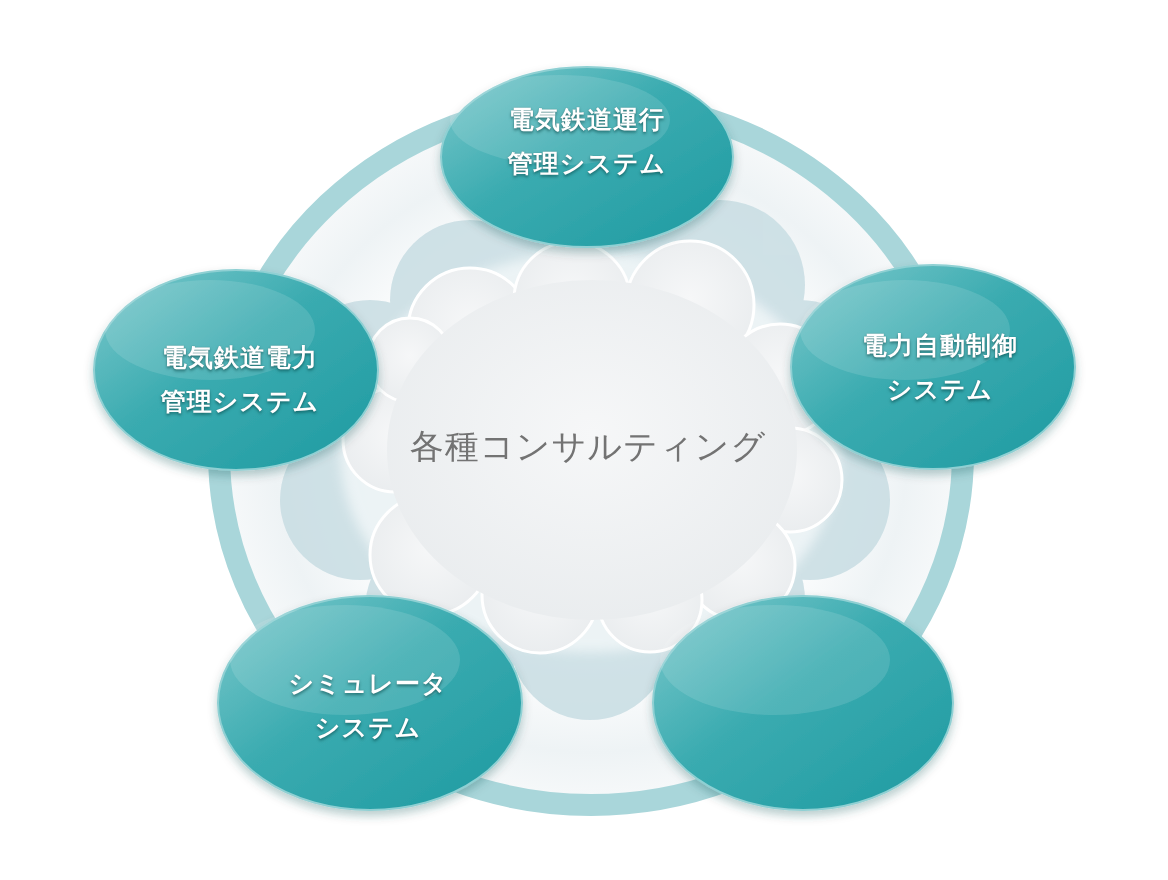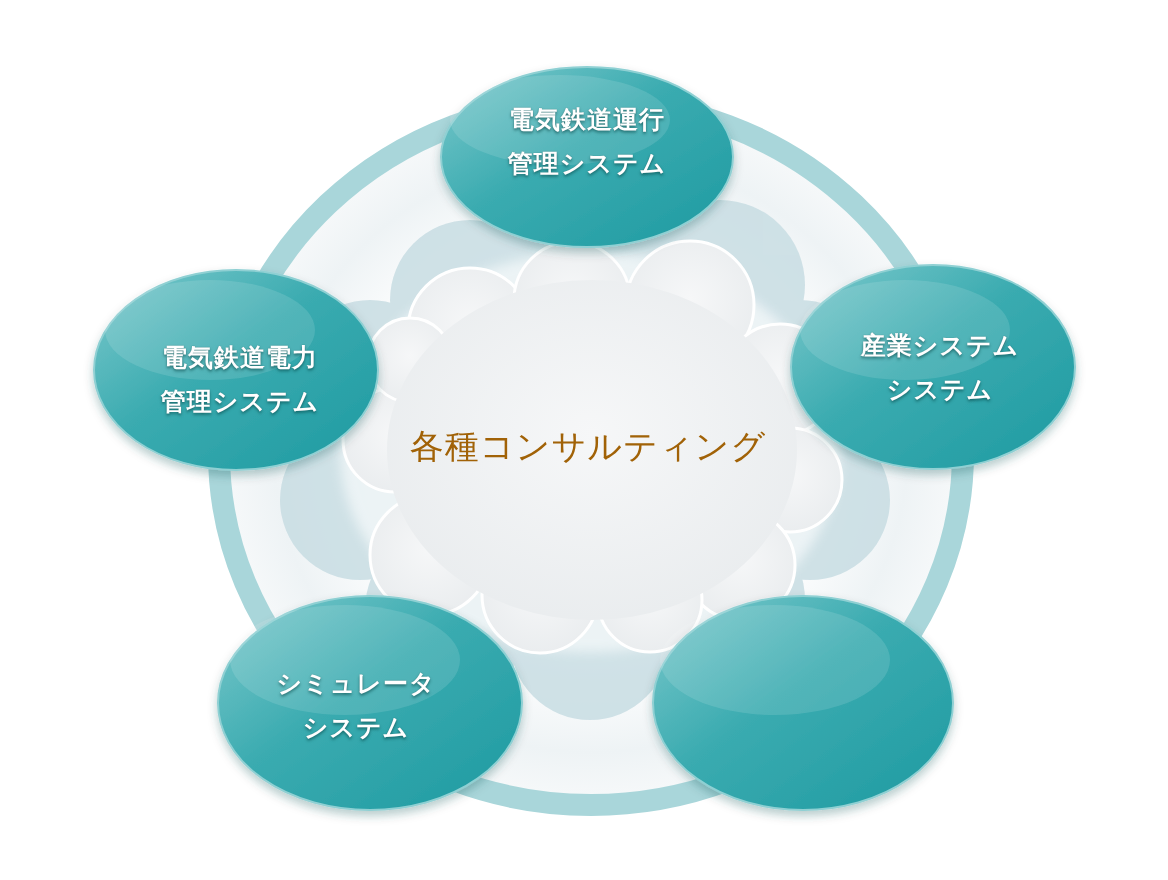--- a/index.html
+++ b/index.html
@@ -3,21 +3,21 @@
 <meta charset="utf-8">
 <style>
   html, body { margin: 0; padding: 0; background: #ffffff; }
   body { width: 1168px; height: 880px; position: relative; overflow: hidden;
          font-family: "DejaVu Sans", "Liberation Sans", sans-serif; }
   #stage { position: absolute; left: 0; top: 0; width: 1168px; height: 880px; }
   .node-label { position: absolute; color: #ffffff; font-weight: bold; text-align: center;
                 font-size: 25px; line-height: 44px; letter-spacing: 1px;
                 text-shadow: 0 2px 3px rgba(0,60,60,0.55), 0 0 1px rgba(0,0,0,0.3);
                 white-space: nowrap; transform: translate(-50%, -50%); }
-  .center-label { position: absolute; color: #a16207; font-size: 34px; letter-spacing: 1px;
+  .center-label { position: absolute; color: #737373; font-size: 34px; letter-spacing: 1px;
                   transform: translate(-50%, -50%); white-space: nowrap; }
 </style>
 </head>
 <body>
 
 <div id="stage">
   <svg width="1168" height="880" viewBox="0 0 1168 880" xmlns="http://www.w3.org/2000/svg">
     <defs>
       <linearGradient id="nodeGrad" x1="0" y1="0" x2="1" y2="1">
         <stop offset="0" stop-color="#7fcacd"></stop>
@@ -103,22 +103,22 @@
     <div>電気鉄道運行</div>
     <div>管理システム</div>
   </div>
 
   <div class="node-label" style="left:240px; top:380px;">
     <div>電気鉄道電力</div>
     <div>管理システム</div>
   </div>
 
   <div class="node-label" style="left:940px; top:368px;">
-    <div>産業システム</div>
+    <div>電力自動制御</div>
     <div>システム</div>
   </div>
 
-  <div class="node-label" style="left:356px; top:706px;">
+  <div class="node-label" style="left:368px; top:706px;">
     <div>シミュレータ</div>
     <div>システム</div>
   </div>
 
 </div>
 
 </body></html>

